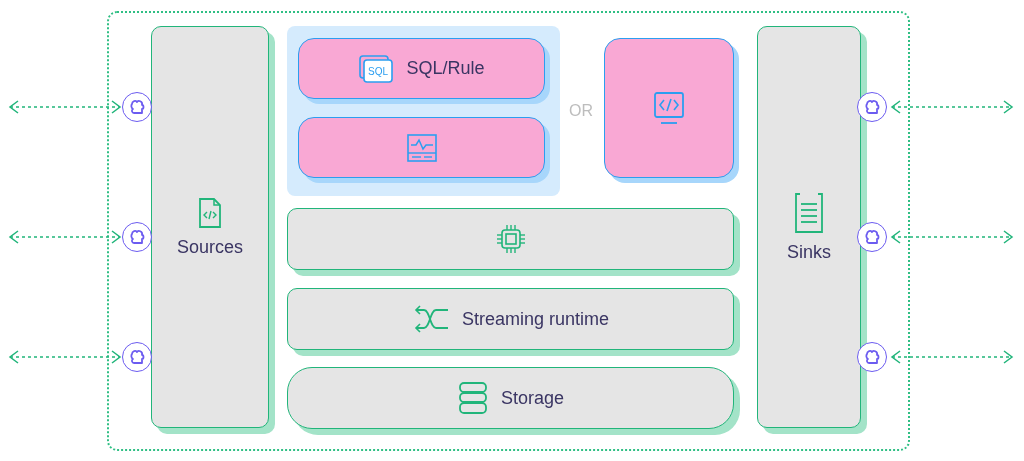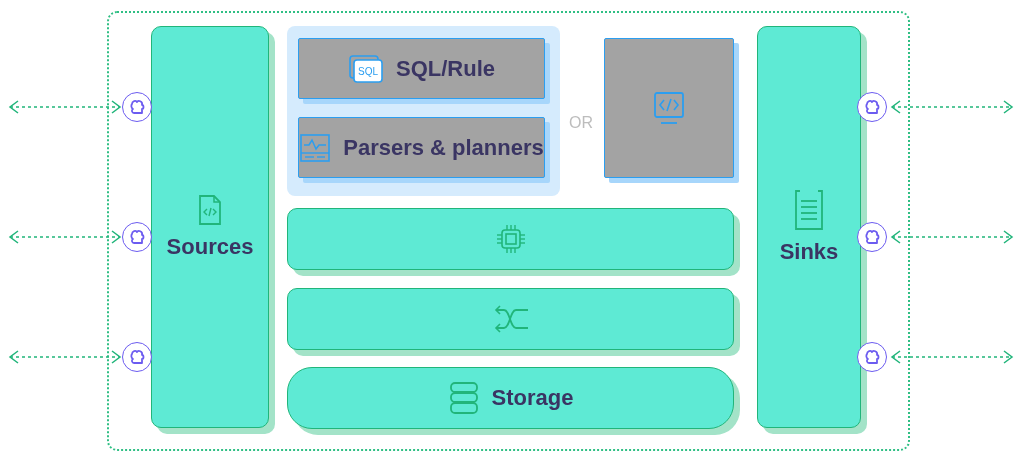--- a/index.html
+++ b/index.html
@@ -1,32 +1,32 @@
 <!DOCTYPE html>
 <html><head>
 <meta charset="utf-8">
 <style>
   html, body { margin:0; padding:0; background:#ffffff; }
   body { width:1024px; height:461px; position:relative; overflow:hidden;
          font-family:"Liberation Sans", sans-serif; color:#3a3563; }
   .abs { position:absolute; }
   .outer { left:107px; top:11px; width:803px; height:440px;
            border:2px dotted #2fbf84; border-radius:10px; box-sizing:border-box; }
-  .gbox { position:absolute; box-sizing:border-box; background:#5eead4;
+  .gbox { position:absolute; box-sizing:border-box; background:#e5e5e5;
           border:1.5px solid #21b57a; border-radius:10px;
           box-shadow:6px 6px 0 #a3e3c8; }
-  .bbox { position:absolute; box-sizing:border-box; background:#a3a3a3;
-          border:1.5px solid #2b9ef0; border-radius:2px;
+  .bbox { position:absolute; box-sizing:border-box; background:#f9a8d4;
+          border:1.5px solid #2b9ef0; border-radius:16px;
           box-shadow:5px 5px 0 #a7d6fb;text-align:center; }
   .bgroup { left:287px; top:26px; width:273px; height:170px;
             background:#d5ebfd; border-radius:8px; }
-  .label { font-size:22px; font-weight:bold; color:#3a3563; white-space:nowrap; }
+  .label { font-size:18px; font-weight:normal; color:#3a3563; white-space:nowrap; }
   .row { display:flex; align-items:center; justify-content:center; height:100%; gap:12px; }
   .col { display:flex; flex-direction:column; align-items:center; justify-content:center; height:100%; gap:8px; }
-  .or { left:569px; top:114px; font-size:16px; color:#bdbdbd; }
+  .or { left:569px; top:102px; font-size:16px; color:#bdbdbd; }
   .plug { position:absolute; width:30px; height:30px; border-radius:50%;
           background:#fff; border:1.5px solid #6c5cf0; box-sizing:border-box;
           display:flex; align-items:center; justify-content:center; }
   svg { display:block; }
 </style>
 </head>
 <body>
 
 <div class="abs outer"></div>
 
@@ -87,21 +87,20 @@
   <div class="row">
     <span>
       <svg width="32" height="30" viewBox="0 0 32 30">
         <rect x="2" y="2" width="28" height="26" fill="none" stroke="#2b9ef0" stroke-width="1.6"></rect>
         <polyline points="5,12 10,12 13,7 17,16 20,12 27,12" fill="none" stroke="#2b9ef0" stroke-width="1.5"></polyline>
         <line x1="2" y1="20" x2="30" y2="20" stroke="#2b9ef0" stroke-width="1.4"></line>
         <line x1="6" y1="24" x2="15" y2="24" stroke="#2b9ef0" stroke-width="1.4"></line>
         <line x1="18" y1="24" x2="26" y2="24" stroke="#2b9ef0" stroke-width="1.4"></line>
       </svg>
     </span>
-    <span class="label">Parsers &amp; planners</span>
   </div>
 </div>
 
 <span class="abs or">OR</span>
 
 <div class="bbox" style="left:604px;top:38px;width:130px;height:140px;">
   <div class="col">
     <span>
       <svg width="34" height="34" viewBox="0 0 34 34">
         <rect x="3" y="2" width="28" height="24" rx="2" fill="none" stroke="#2b9ef0" stroke-width="1.8"></rect>
@@ -140,20 +139,21 @@
 <div class="gbox" style="left:287px;top:288px;width:447px;height:62px;">
   <div class="row">
     <span>
       <svg width="38" height="28" viewBox="0 0 38 28">
         <path d="M4 5 H12 C18 5 18 23 24 23 H36" fill="none" stroke="#21b57a" stroke-width="1.8"></path>
         <path d="M4 23 H12 C18 23 18 5 24 5 H36" fill="none" stroke="#21b57a" stroke-width="1.8"></path>
         <polyline points="8,1 4,5 8,9" fill="none" stroke="#21b57a" stroke-width="1.6"></polyline>
         <polyline points="8,19 4,23 8,27" fill="none" stroke="#21b57a" stroke-width="1.6"></polyline>
       </svg>
     </span>
+    <span class="label">Streaming runtime</span>
   </div>
 </div>
 
 <div class="gbox" style="left:287px;top:367px;width:447px;height:62px;border-radius:25px;">
   <div class="row">
     <span>
       <svg width="32" height="36" viewBox="0 0 32 36">
         <rect x="3" y="3" width="26" height="9" rx="4" fill="none" stroke="#21b57a" stroke-width="1.8"></rect>
         <rect x="3" y="13" width="26" height="9" rx="4" fill="none" stroke="#21b57a" stroke-width="1.8"></rect>
         <rect x="3" y="23" width="26" height="10" rx="4" fill="none" stroke="#21b57a" stroke-width="1.8"></rect>

